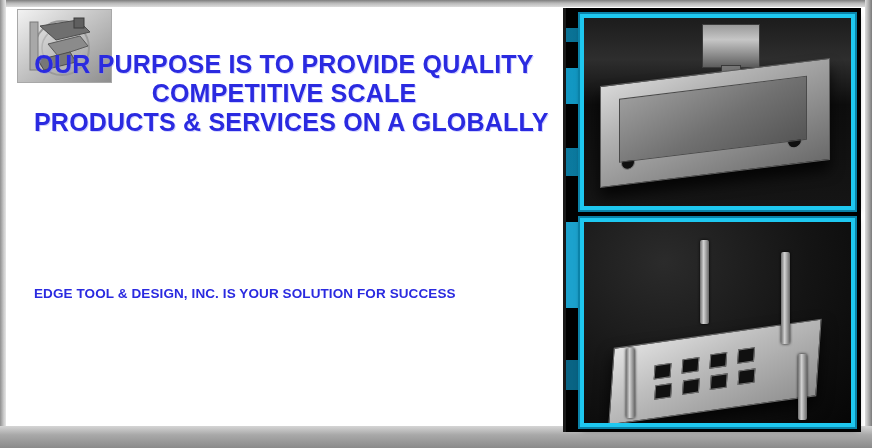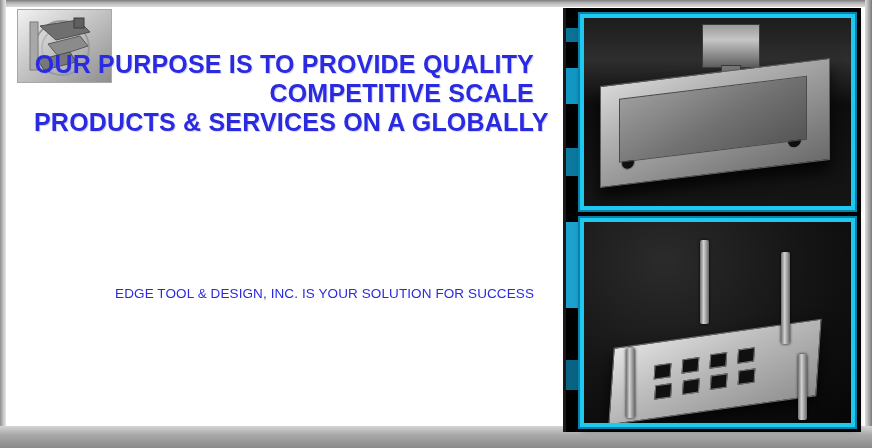--- a/index.html
+++ b/index.html
@@ -51,39 +51,39 @@
     border: 1px solid #a8a8a8;
     overflow: hidden;
   }
   .logo svg { display: block; }
 
   
   .headline {
     position: absolute;
     left: 34px; top: 50px;
     width: 500px;
-    text-align: right;
+    text-align: center;
     color: #2a2ae0;
     font-size: 25px;
     font-weight: bold;
     letter-spacing: 0.2px;
     line-height: 29px;
     text-shadow: 1px 1px 0 rgba(130,130,255,0.35);
   }
   .headline .ln { display: block; white-space: nowrap; }
 
   
   .tagline {
     position: absolute;
     left: 34px; top: 286px;
     width: 500px;
-    text-align: right;
+    text-align: left;
     color: #2a2ae0;
     font-size: 13.5px;
-    font-weight: normal;
+    font-weight: bold;
     letter-spacing: 0.1px;
     white-space: nowrap;
   }
 
   
   .photo-panel {
     position: absolute;
     left: 563px; top: 8px;
     width: 295px; height: 424px;
     background: #000000;

